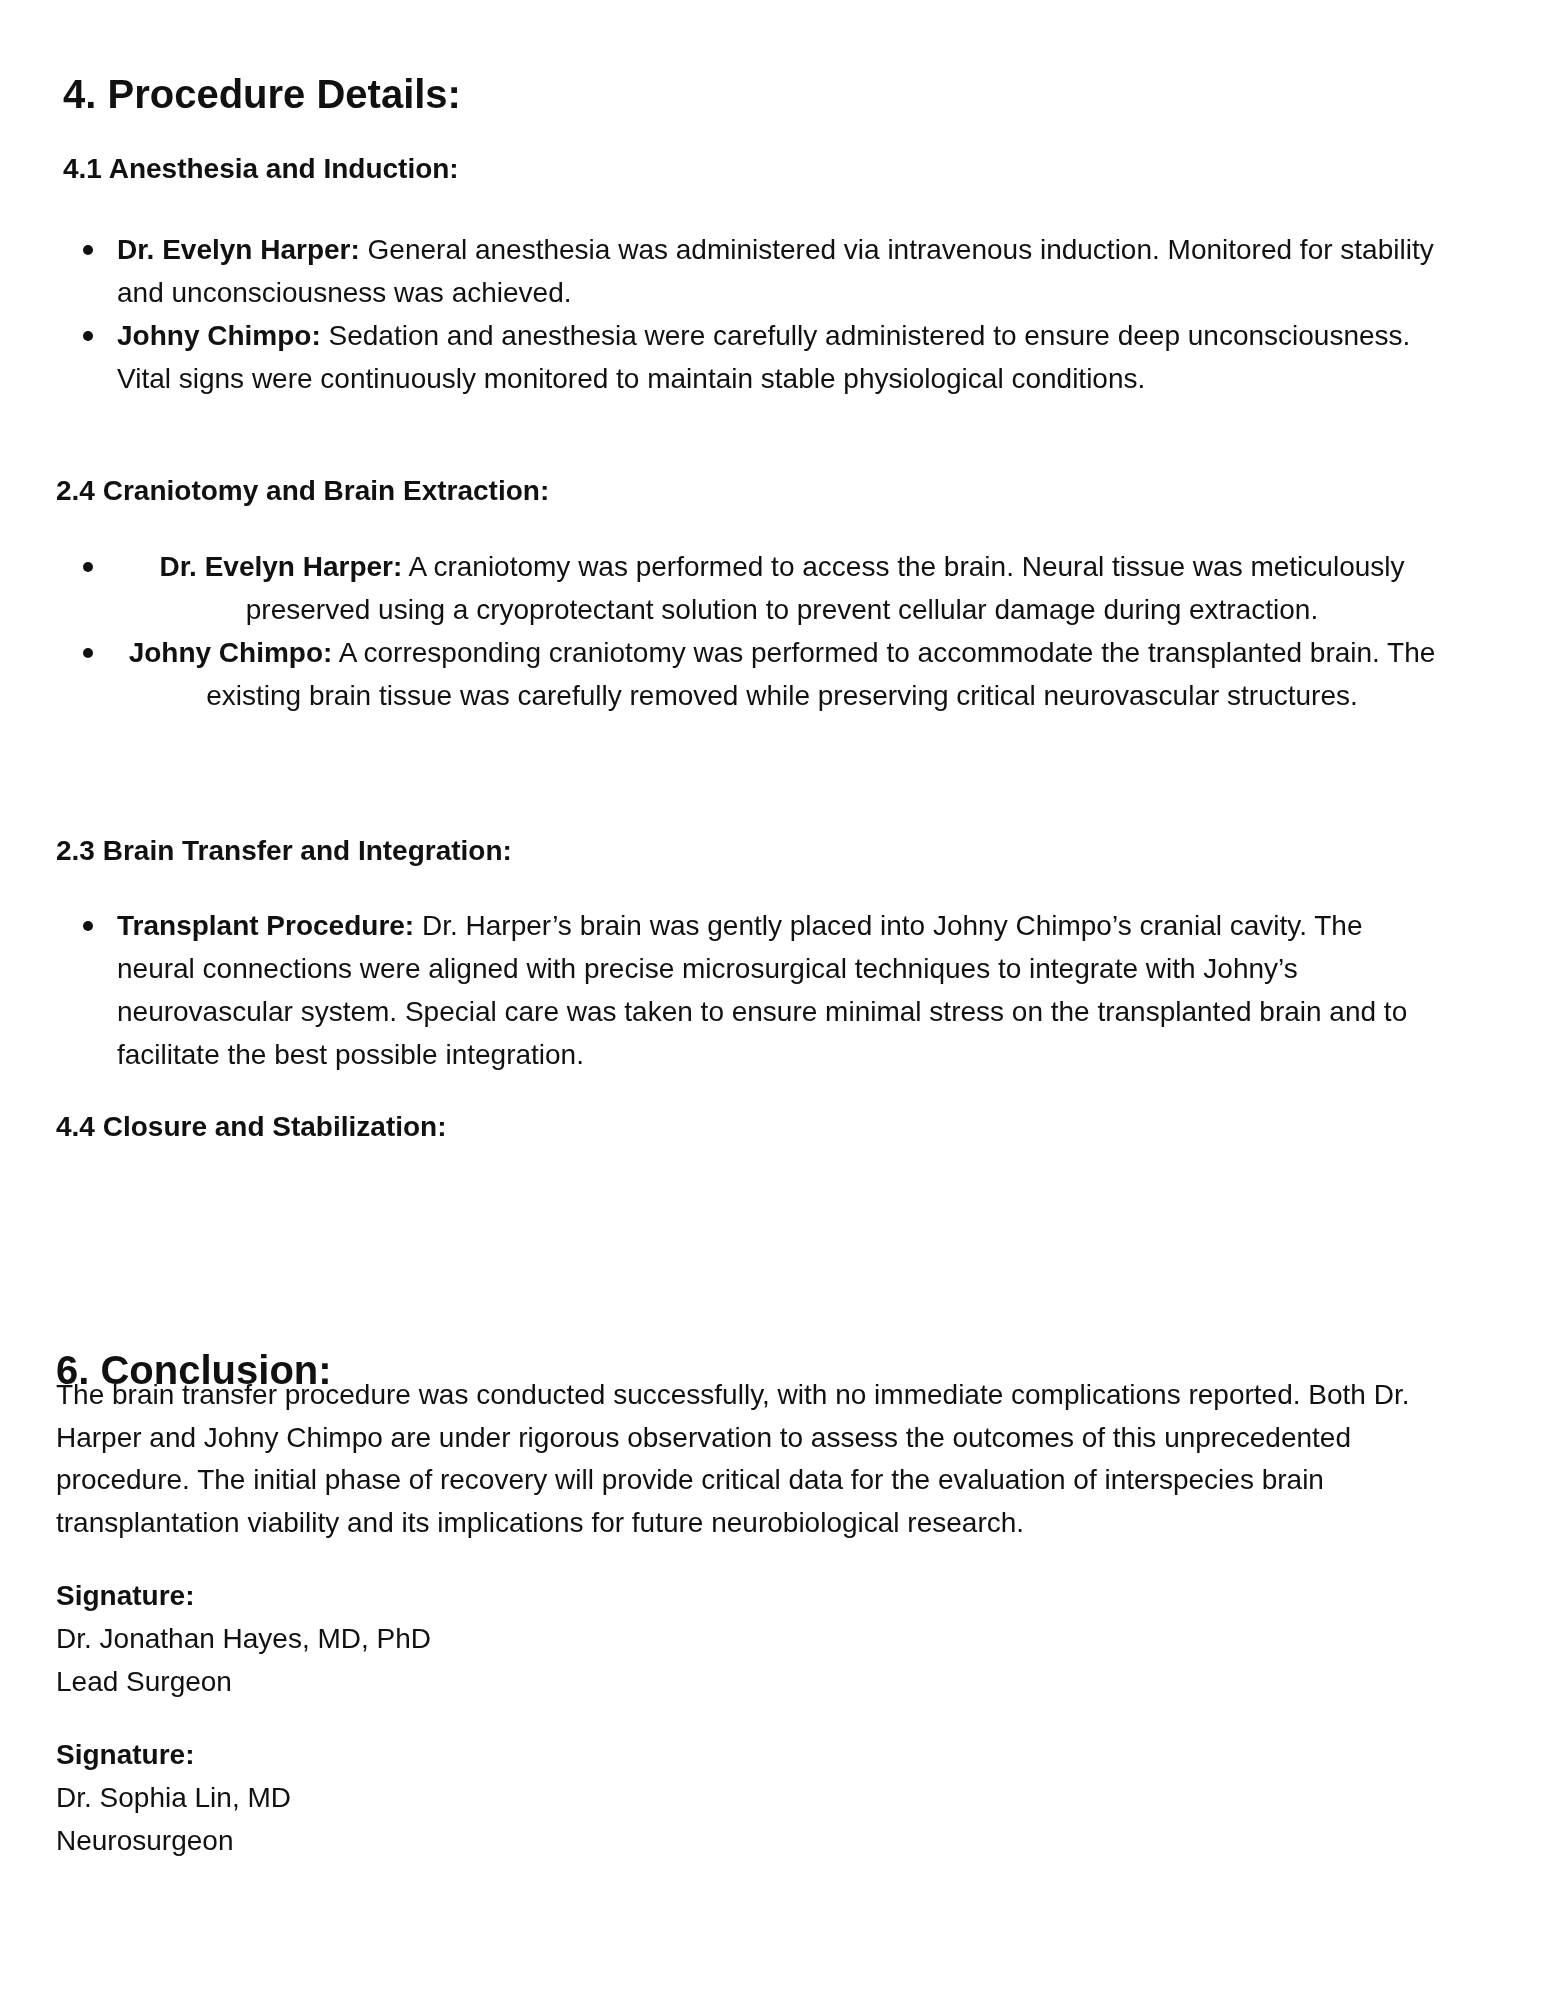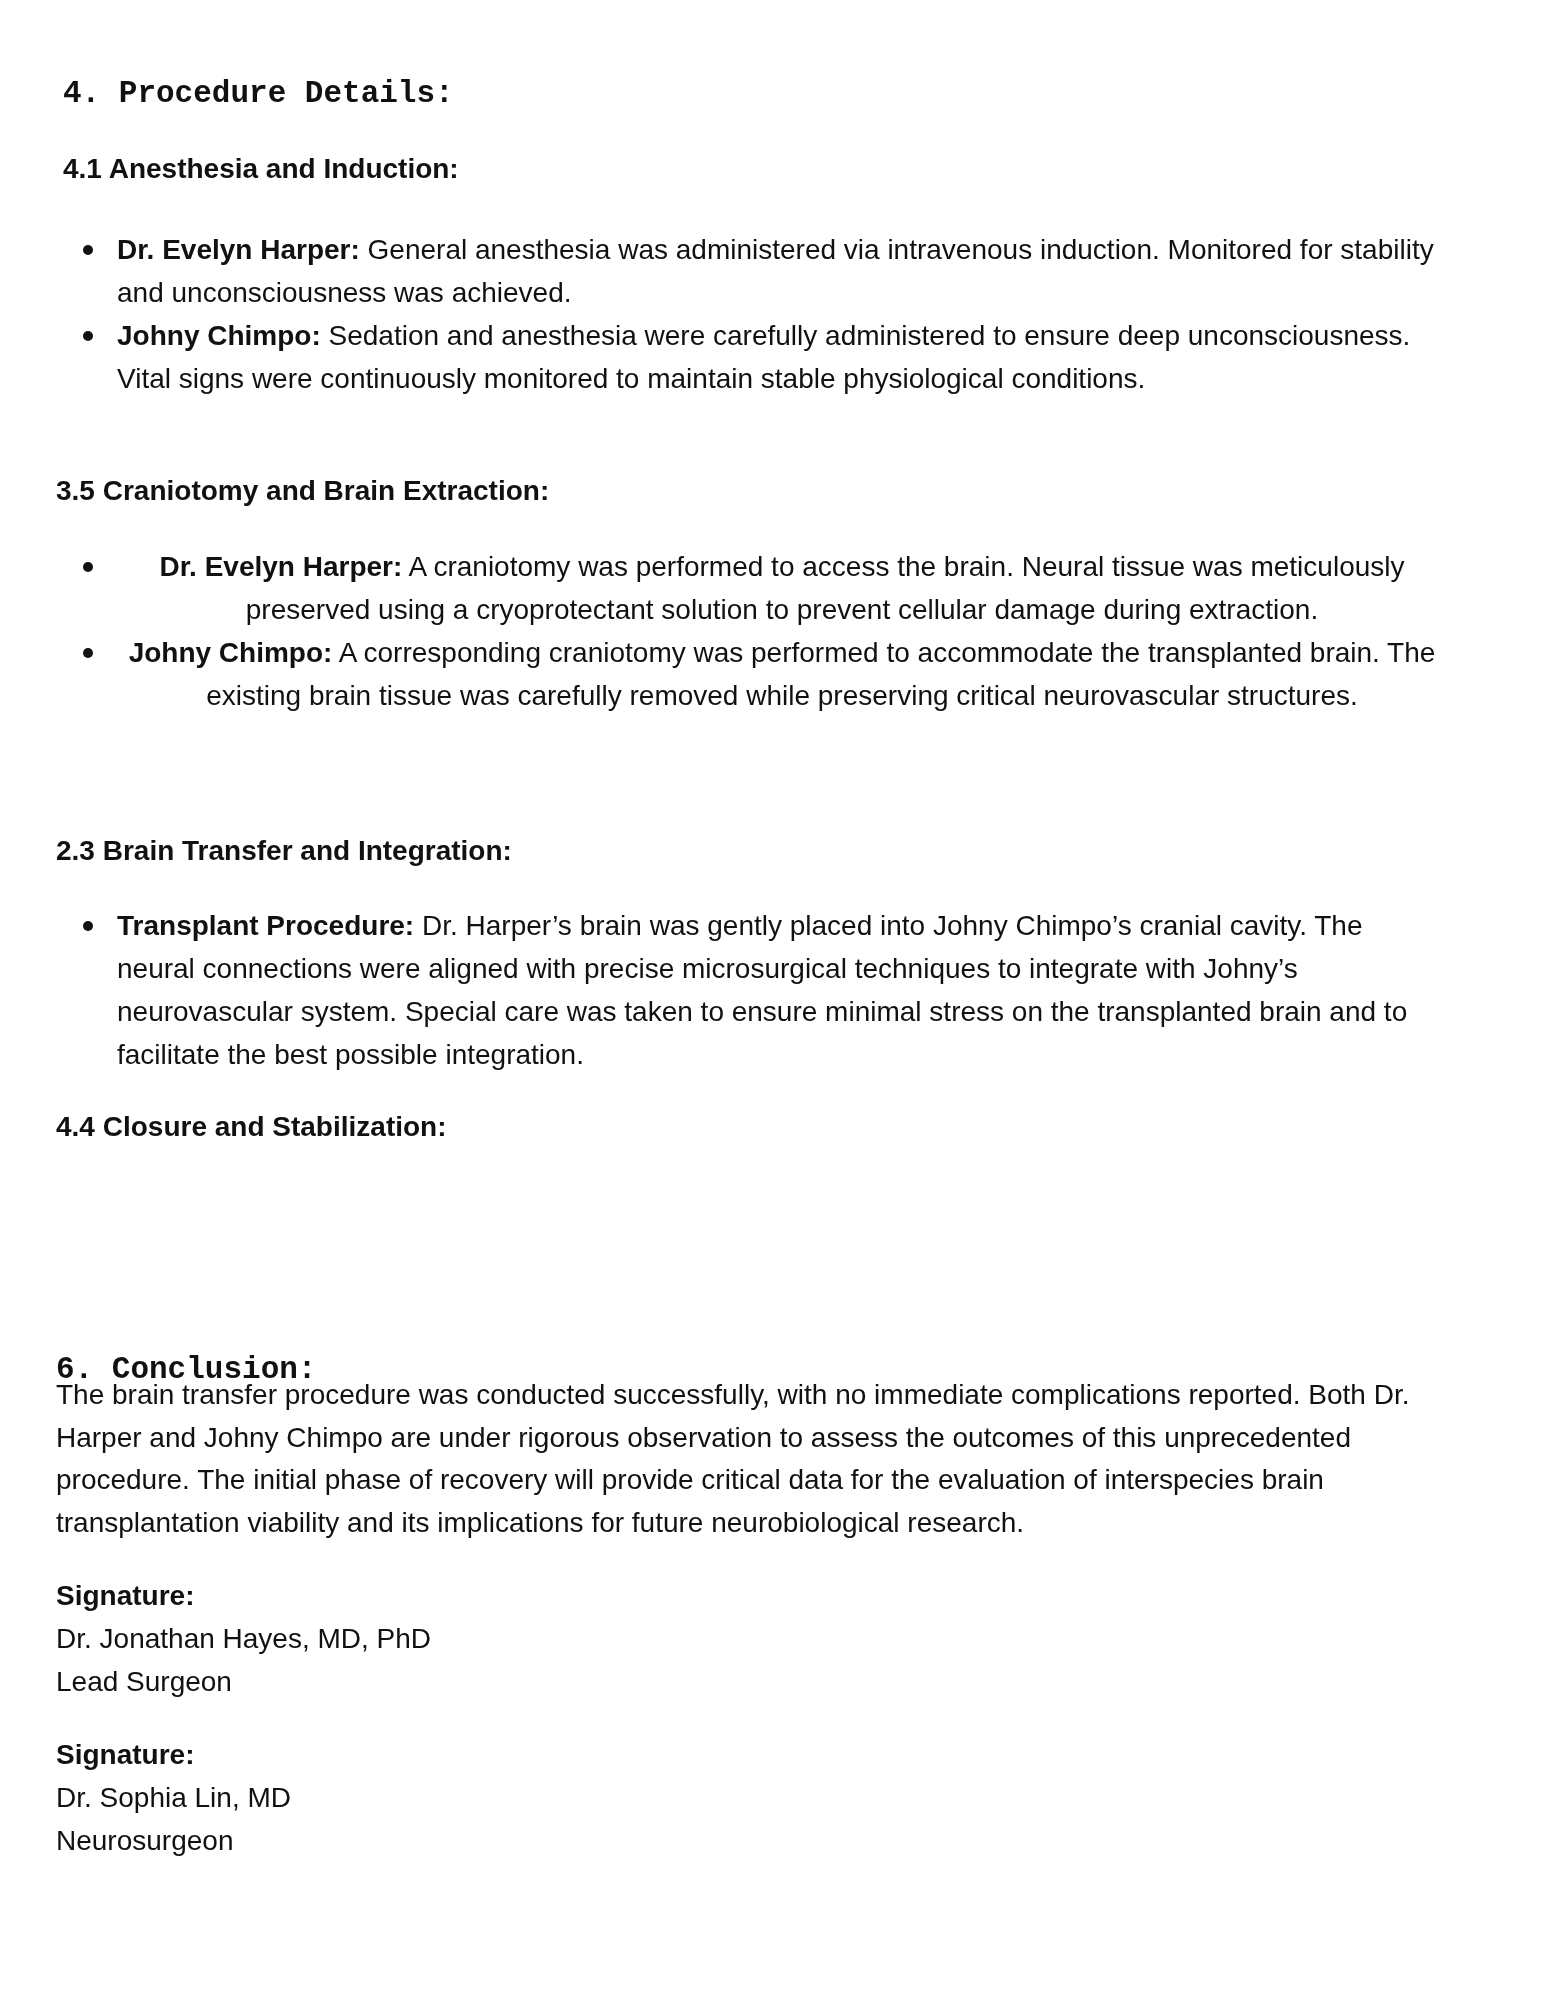--- a/index.html
+++ b/index.html
@@ -4,21 +4,21 @@
 <style>
   html, body { margin: 0; padding: 0; background: #ffffff; }
   body {
     width: 1545px; height: 2000px; overflow: hidden;
     font-family: "Liberation Sans", sans-serif;
     color: #111111;
     position: relative;
   }
   .page { position: absolute; left: 0; top: 0; width: 1545px; height: 2000px; }
   h1, h2, p, ul { margin: 0; padding: 0; }
-  .h1 { position: absolute; font-weight: bold; font-size: 31px; line-height: 40px; font-family: Liberation Mono, monospace; }
+  .h1 { position: absolute; font-weight: bold; font-size: 40px; line-height: 40px; }
   .h2 { position: absolute; font-weight: bold; font-size: 28px; line-height: 34px; }
   .list { position: absolute; left: 117px; width: 1330px; list-style: none; }
   .list li { position: relative; font-size: 28px; line-height: 43px; margin: 0; }
   .list li .bullet {
     position: absolute; left: -34px; top: 17px;
     width: 10px; height: 10px; border-radius: 50%; background: #111;
   }
   .list li b { font-weight: bold; }
   .para { position: absolute; left: 56px; width: 1400px; font-size: 28px; line-height: 42.5px; }
   .sig { position: absolute; left: 56px; font-size: 28px; line-height: 43px; }
@@ -31,21 +31,21 @@
 <div class="page">
 
   <h1 class="h1" style="left:63px; top:74px;">4. Procedure Details:</h1>
 
   <h2 class="h2" style="left:63px; top:152px;">4.1 Anesthesia and Induction:</h2>
   <ul class="list" style="top:228px;">
     <li><span class="bullet"></span><b>Dr. Evelyn Harper:</b><span> General anesthesia was administered via intravenous induction. Monitored for stability and unconsciousness was achieved.</span></li>
     <li><span class="bullet"></span><b>Johny Chimpo:</b><span> Sedation and anesthesia were carefully administered to ensure deep unconsciousness. Vital signs were continuously monitored to maintain stable physiological conditions.</span></li>
   </ul>
 
-  <h2 class="h2" style="left:56px; top:474px;">3.5 Craniotomy and Brain Extraction:</h2>
+  <h2 class="h2" style="left:56px; top:474px;">2.4 Craniotomy and Brain Extraction:</h2>
   <ul class="list" style="top:545px;text-align:center;">
     <li><span class="bullet"></span><b>Dr. Evelyn Harper:</b><span> A craniotomy was performed to access the brain. Neural tissue was meticulously preserved using a cryoprotectant solution to prevent cellular damage during extraction.</span></li>
     <li><span class="bullet"></span><b>Johny Chimpo:</b><span> A corresponding craniotomy was performed to accommodate the transplanted brain. The existing brain tissue was carefully removed while preserving critical neurovascular structures.</span></li>
   </ul>
 
   <h2 class="h2" style="left:56px; top:834px;">2.3 Brain Transfer and Integration:</h2>
   <ul class="list" style="top:904px;">
     <li><span class="bullet"></span><b>Transplant Procedure:</b><span> Dr. Harper’s brain was gently placed into Johny Chimpo’s cranial cavity. The neural connections were aligned with precise microsurgical techniques to integrate with Johny’s neurovascular system. Special care was taken to ensure minimal stress on the transplanted brain and to facilitate the best possible integration.</span></li>
   </ul>
 

